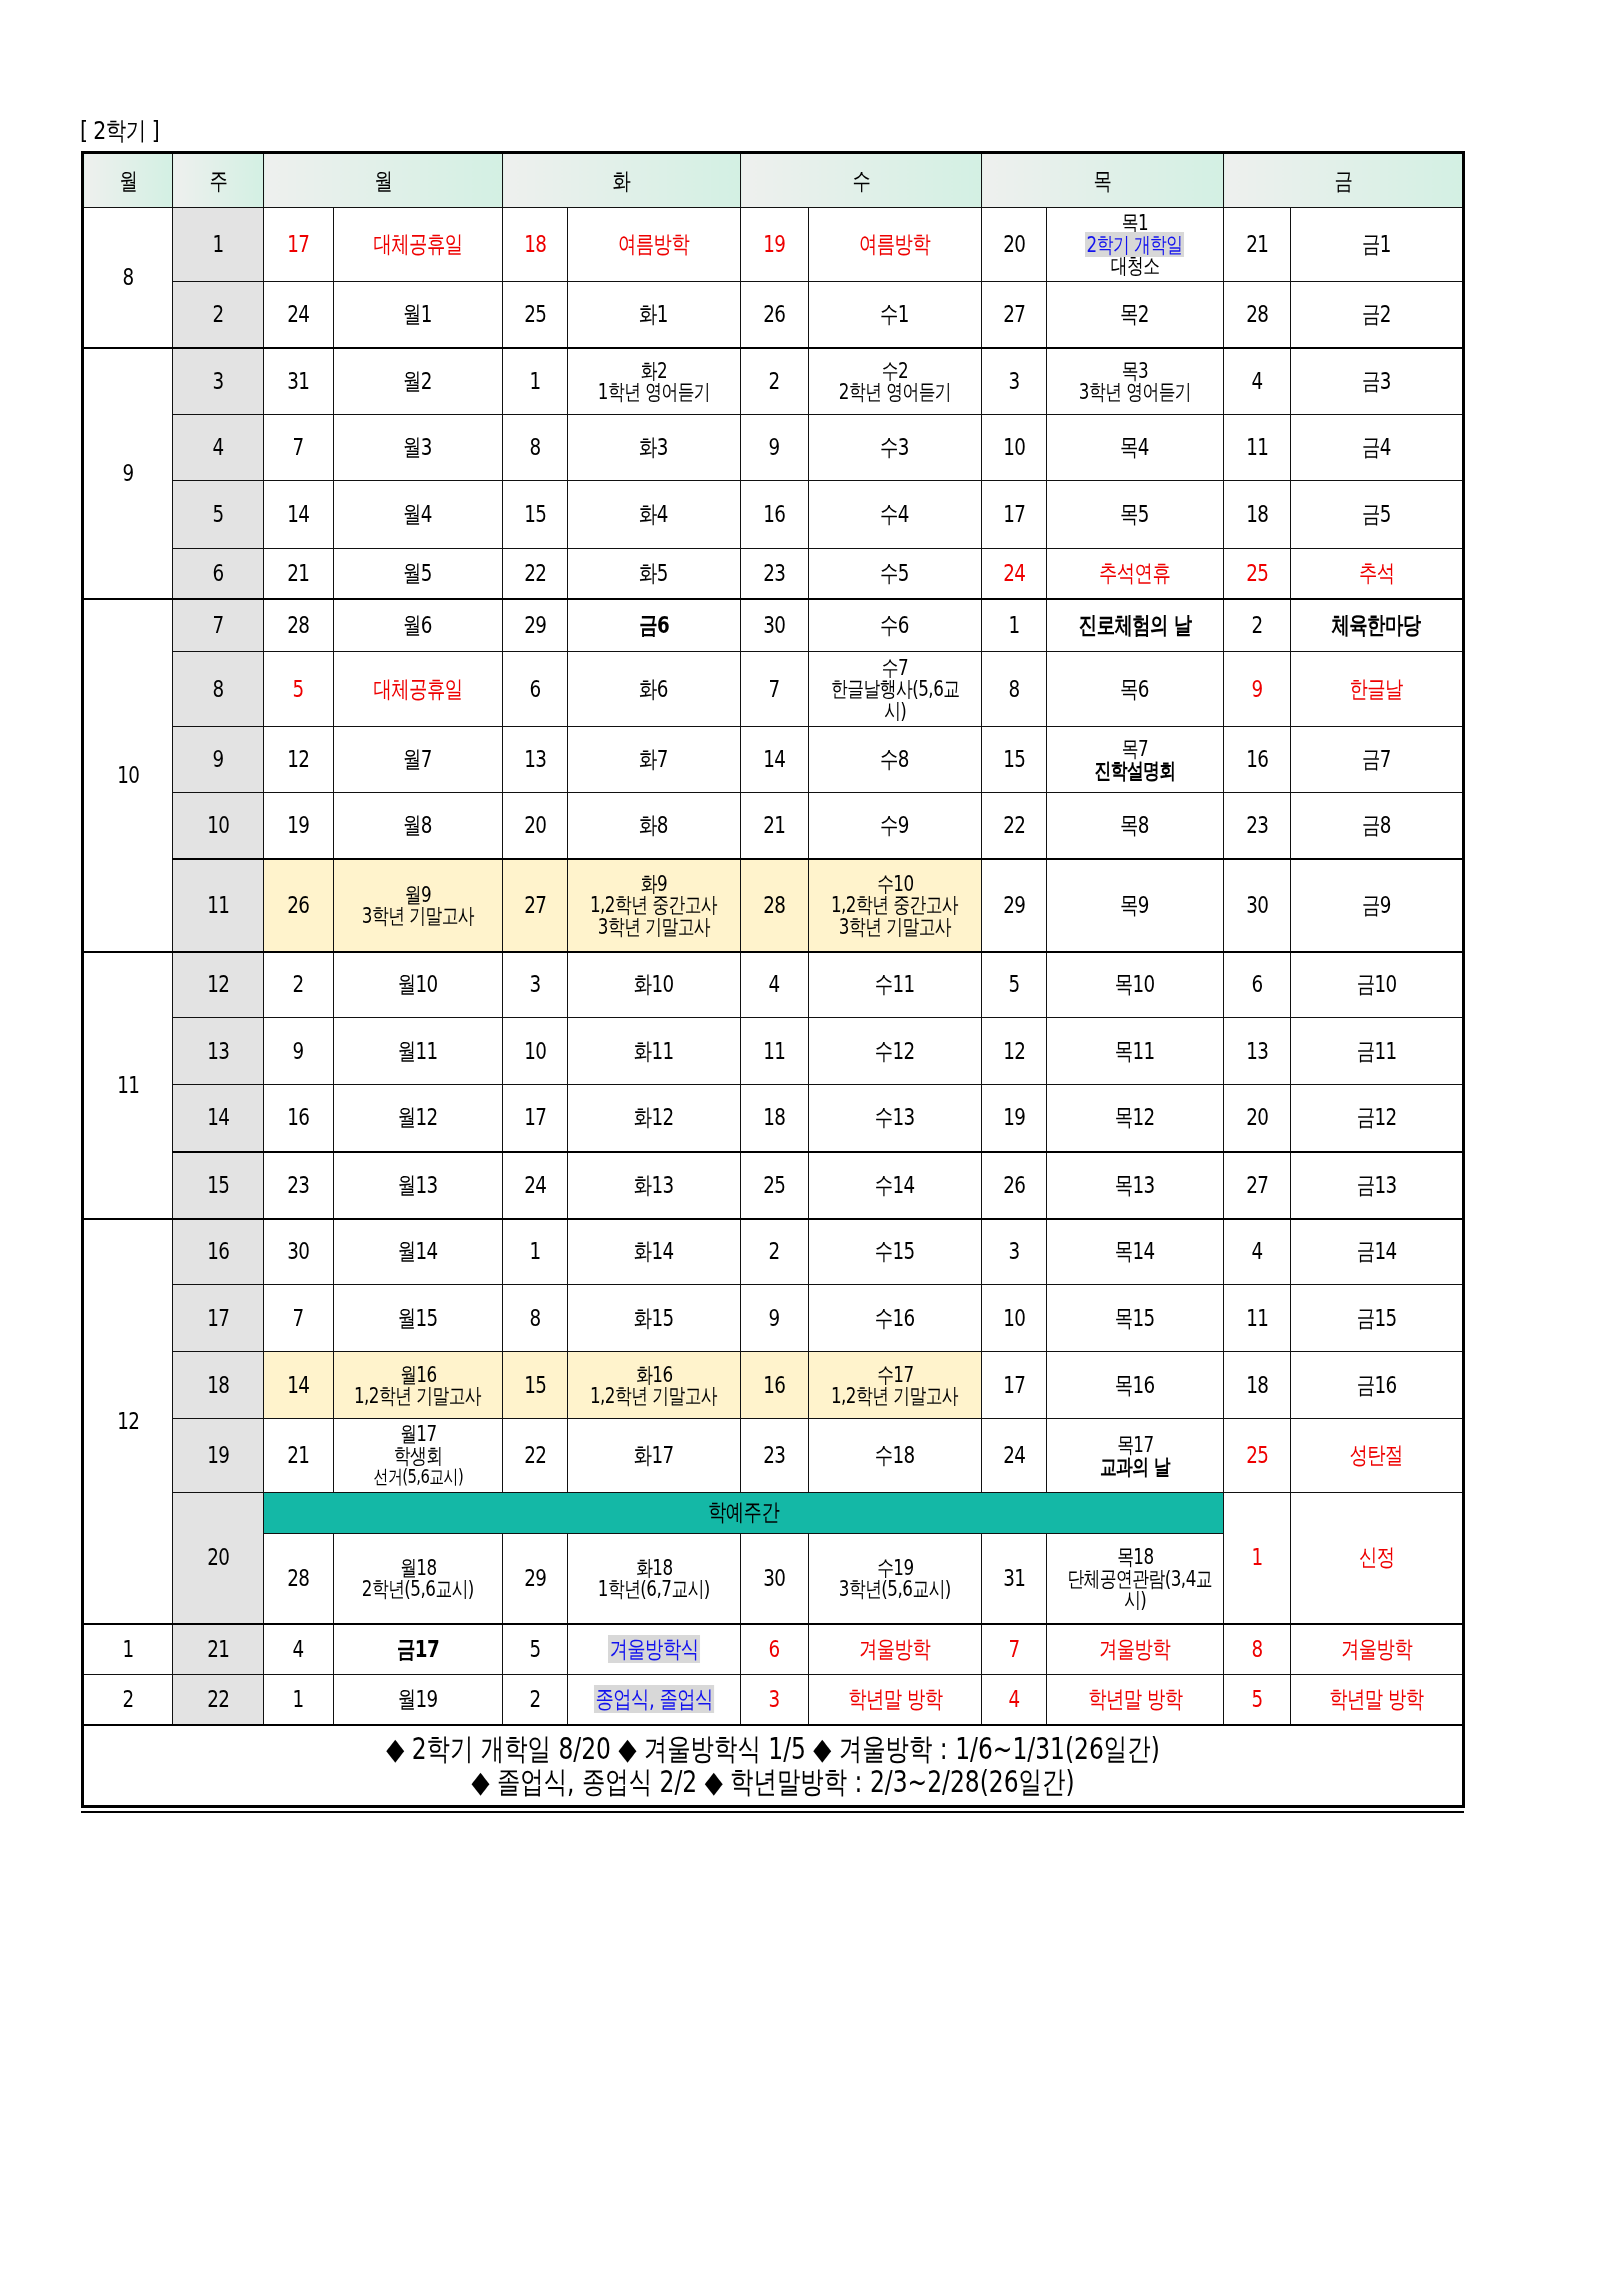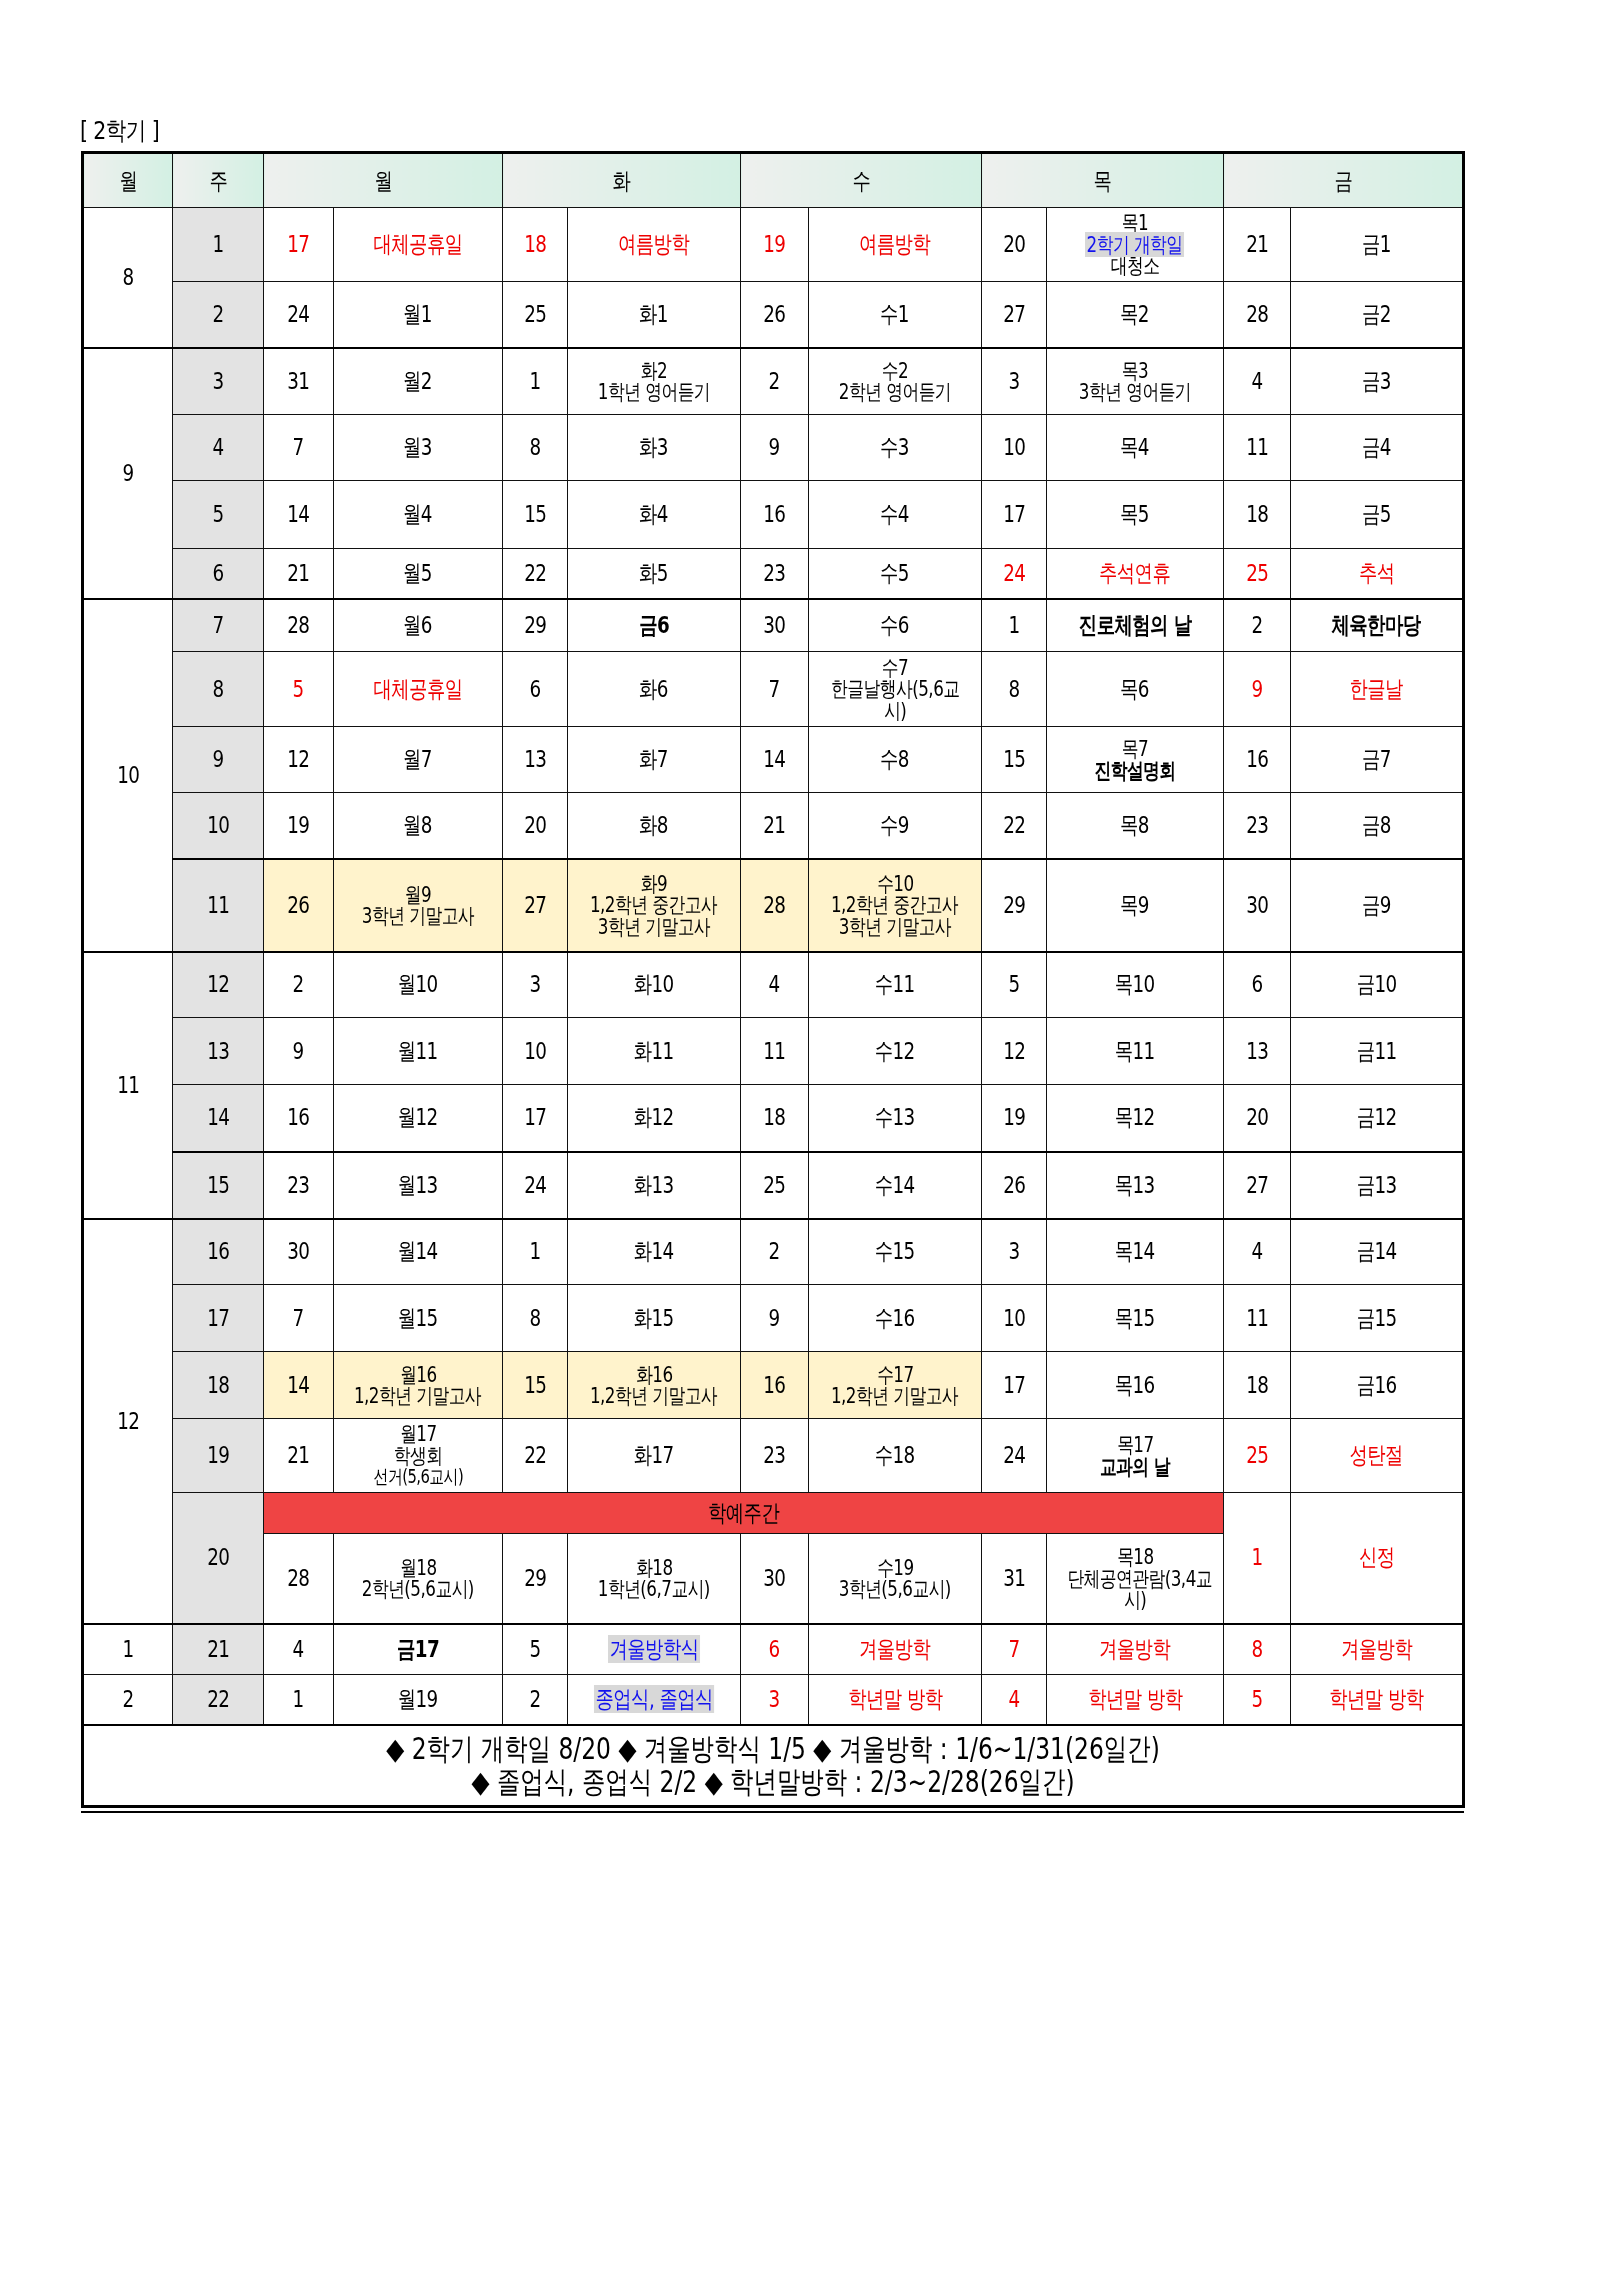--- a/index.html
+++ b/index.html
@@ -6,21 +6,21 @@
   body { width: 1616px; height: 2284px; position: relative; font-family: "DejaVu Sans", "Liberation Sans", sans-serif; color: #000; }
   .title { position: absolute; left: 80px; top: 115px; font-size: 25px; line-height: 31px; letter-spacing: -0.7px; transform: scaleX(0.82); transform-origin: left top; }
   table.cal { position: absolute; left: 81px; top: 151px; border-collapse: collapse; table-layout: fixed; width: 1383px; border: 3.3px solid #000; }
   table.cal td { border: 1.3px solid #111; text-align: center; vertical-align: middle; padding: 0; overflow: hidden; }
   .txt { display: inline-block; font-size: 23.5px; line-height: 25px; transform: scaleX(0.78); transform-origin: center; white-space: nowrap; letter-spacing: -0.7px; }
   .txt.small { font-size: 21.5px; line-height: 21.5px; }
   .hdr td { background: linear-gradient(90deg, #eef0ee 0%, #d3f0e3 100%); border-bottom: 3.9px double #000; font-size: 23.5px; }
   td.wk { background: #e3e3e3; }
   td.mo { background: #fff; }
   td.exam { background: #fff3cc; }
-  td.band { background: #ef4444; }
+  td.band { background: #14b8a6; font-family: Liberation Mono, monospace; }
   .red { color: #ee0000; }
   .bold { font-weight: bold; }
   .blue-hl { color: #1212ee; background: #d8d8d8; padding: 0 2px; }
   tr.thickTop td { border-top: 2.6px solid #000; }
   td.foot { height: 79px; margin-top: 24px; }
   .foot-line { font-size: 30px; line-height: 33px; display: block; transform: scaleX(0.78); transform-origin: center; white-space: nowrap; }
   .double-under { position: absolute; left: 81px; top: 1811px; width: 1383px; height: 2px; background: #000; }
 </style>
 </head>
 <body>

